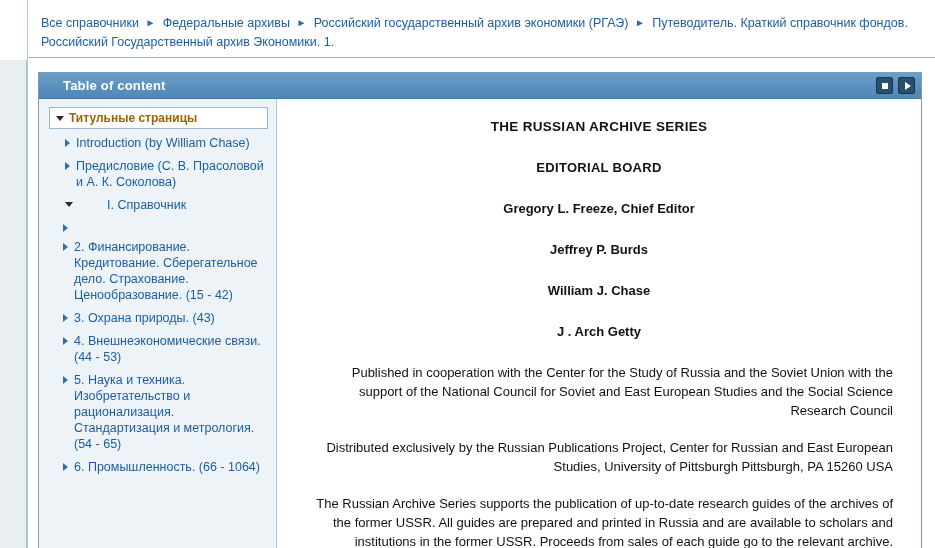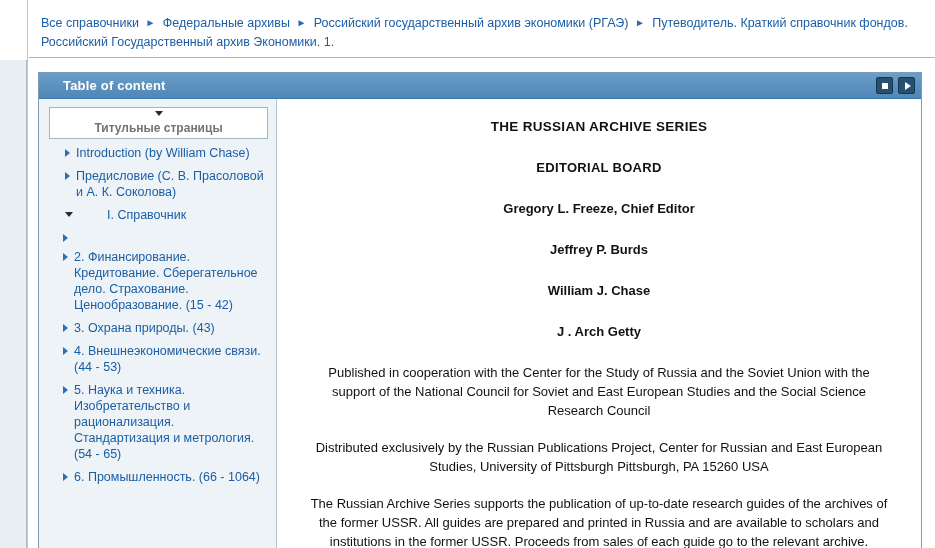--- a/index.html
+++ b/index.html
@@ -124,28 +124,27 @@
     background: #eef3f7;
     border-right: 1px solid #b3c6d4;
     padding: 8px 8px 8px 10px;
     overflow: hidden;
   }
   .toc-head {
     background: #ffffff;
     border: 1px solid #9db6c8;
     font-size: 12px;
     font-weight: bold;
-    color: #737373;
+    color: #a16207;
     padding: 3px 6px 3px 6px;
     margin-bottom: 6px;
     display: flex;
     align-items: center;
     gap: 5px;
     cursor: pointer;
-    flex-direction: column;
   }
   .caret-down {
     width: 0; height: 0;
     border-left: 4px solid transparent;
     border-right: 4px solid transparent;
     border-top: 5px solid #2a2a2a;
     flex: 0 0 auto;
   }
   .caret-right {
     width: 0; height: 0;
@@ -194,21 +193,21 @@
     margin: 0 0 22px 0;
     letter-spacing: 0.3px;
   }
   .c-name {
     text-align: center;
     font-weight: bold;
     font-size: 13px;
     margin: 0 0 22px 0;
   }
   .c-para {
-    text-align: center;
+    text-align: right;
     margin: 0 0 18px 0;
     line-height: 19px;
   }
 </style>
 </head>
 <body>
 
 <div id="page">
 
   <div class="left-gutter">

